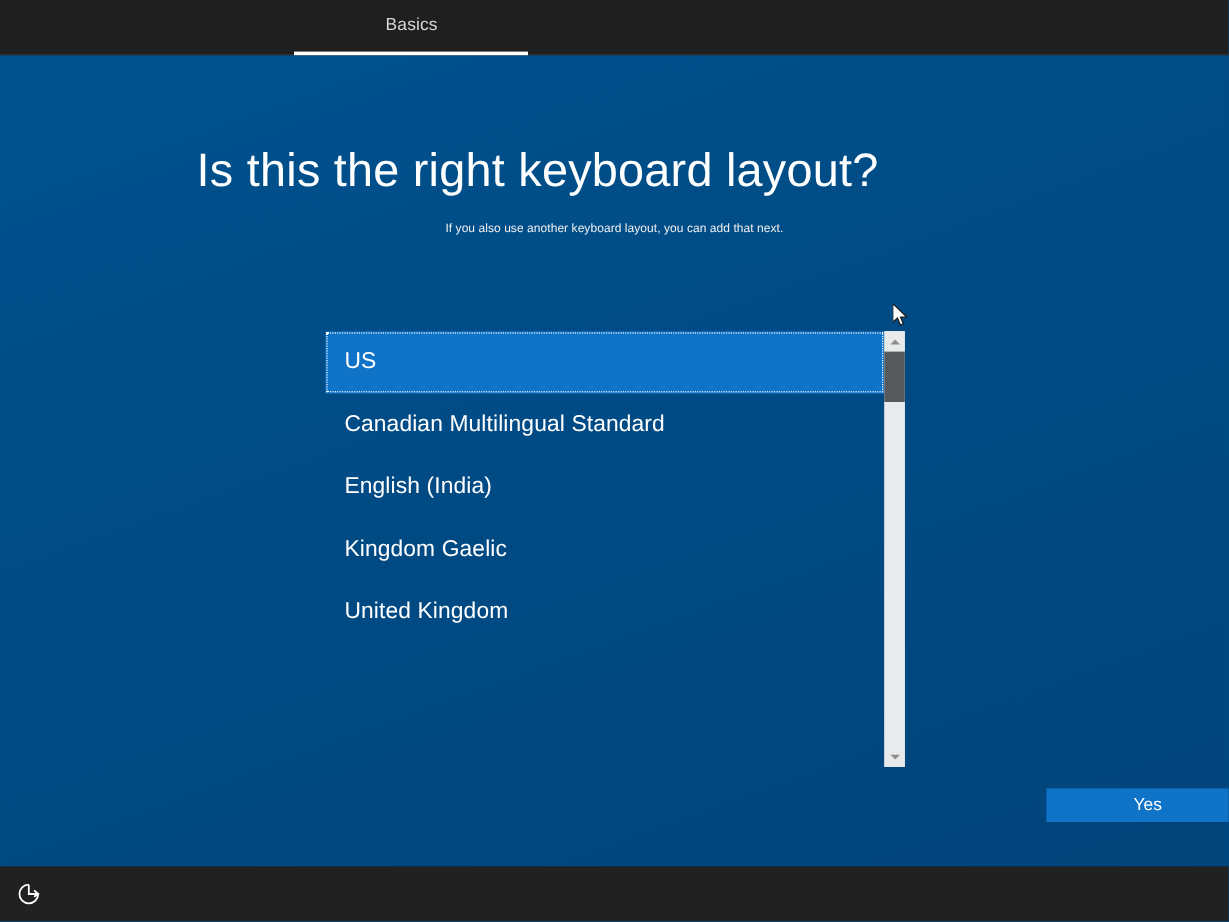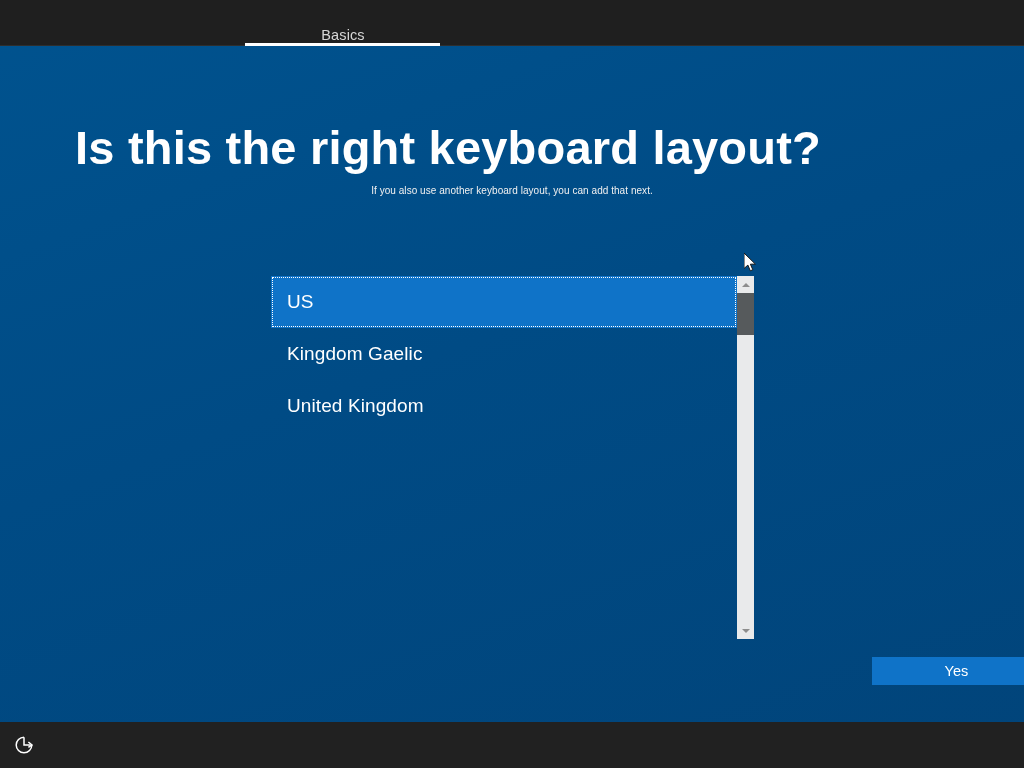--- a/index.html
+++ b/index.html
@@ -35,21 +35,21 @@
     border-bottom: 1px solid #2e2e2e;
     box-sizing: border-box;
   }
   .tab {
     position: absolute;
     left: 245px;
     top: 0;
     width: 196px;
     height: 46px;
     display: flex;
-    align-items: flex-end;
+    align-items: center;
     justify-content: center;
     box-sizing: border-box;
     cursor: default;
   }
   .tab-label {
     color: #d6d6d6;
     font-size: 14.5px;
     letter-spacing: 0.1px;
     line-height: 1;
     padding-bottom: 4px;
@@ -72,22 +72,22 @@
     height: 676px;
   }
 
   .page-title {
     position: absolute;
     left: 0;
     top: 76px;
     width: 896px;
     text-align: center;
     color: #ffffff;
-    font-size: 47px;
-    font-weight: 700;
+    font-size: 39px;
+    font-weight: 400;
     letter-spacing: 0.2px;
     line-height: 1.1;
     white-space: nowrap;
   }
 
   .page-subtitle {
     position: absolute;
     left: 0;
     top: 139px;
     width: 1024px;
@@ -255,20 +255,26 @@
     <div class="page-title">Is this the right keyboard layout?</div>
     <div class="page-subtitle">If you also use another keyboard layout, you can add that next.</div>
 
     <div class="listbox-wrap">
 
       <div class="listbox" id="listbox-items">
         <div class="list-item selected">
           <span>US</span>
         </div>
         <div class="list-item">
+          <span>Canadian Multilingual Standard</span>
+        </div>
+        <div class="list-item">
+          <span>English (India)</span>
+        </div>
+        <div class="list-item">
           <span>Kingdom Gaelic</span>
         </div>
         <div class="list-item">
           <span>United Kingdom</span>
         </div>
       </div>
 
       <div class="scrollbar">
         <div class="sb-button up">
           <span class="sb-arrow up"></span>

